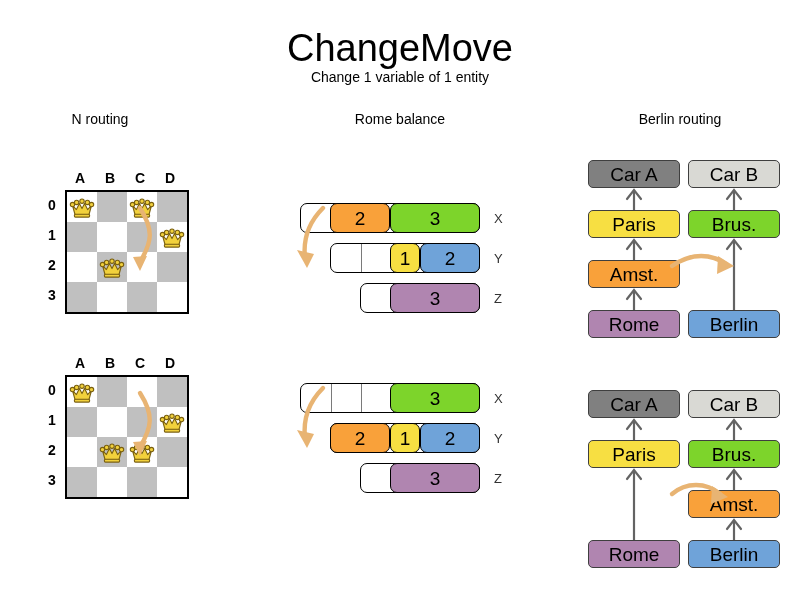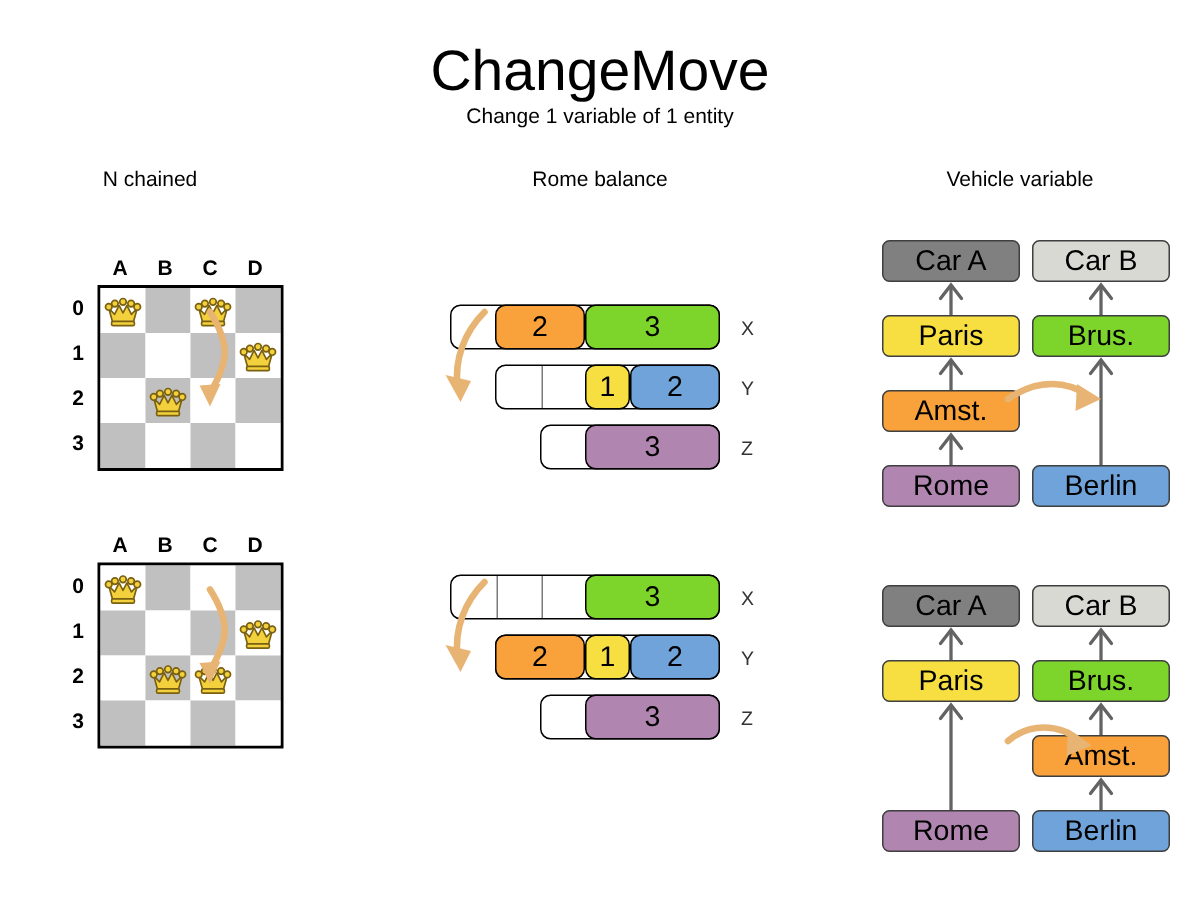--- a/index.html
+++ b/index.html
@@ -72,24 +72,24 @@
     font-size:19px;line-height:19px;color:#000;
   }
   .vrparrow{position:absolute;pointer-events:none;}
 </style>
 </head>
 <body>
 
 <div class="abs" id="page-title">ChangeMove</div>
 <div class="abs" id="page-subtitle">Change 1 variable of 1 entity</div>
 
-<div class="abs col-title" id="title-nqueens">N chained</div>
+<div class="abs col-title" id="title-nqueens">N routing</div>
 <div class="abs col-title" id="title-cloud">Rome balance</div>
 <div class="abs col-title" id="title-vrp">
-  <div>Vehicle variable</div>
+  <div>Berlin routing</div>
 </div>
 
 <div class="abs board-wrap" id="board-before" style="left:20px;top:170px;">
     <div class="col-lab" style="left: 45px; top: 0px;">A</div>
     <div class="col-lab" style="left: 75px; top: 0px;">B</div>
     <div class="col-lab" style="left: 105px; top: 0px;">C</div>
     <div class="col-lab" style="left: 135px; top: 0px;">D</div>
     <div class="row-lab" style="top: 27px;">0</div>
     <div class="row-lab" style="top: 57px;">1</div>
     <div class="row-lab" style="top: 87px;">2</div>

